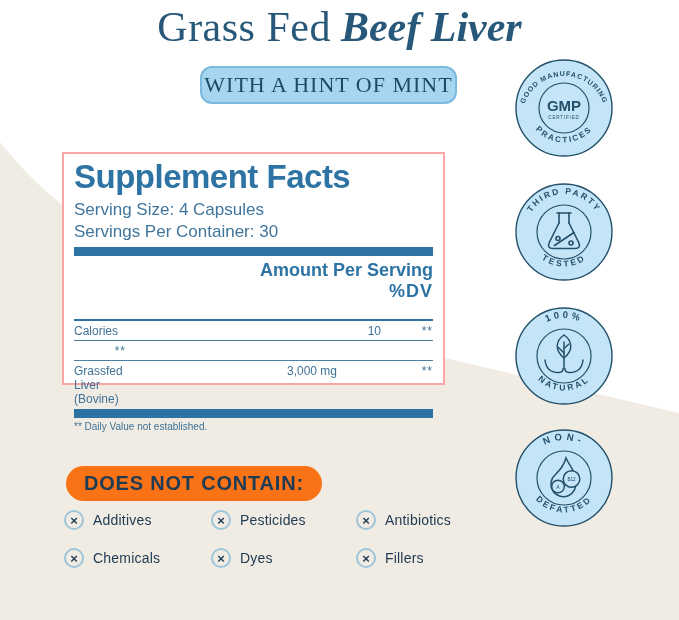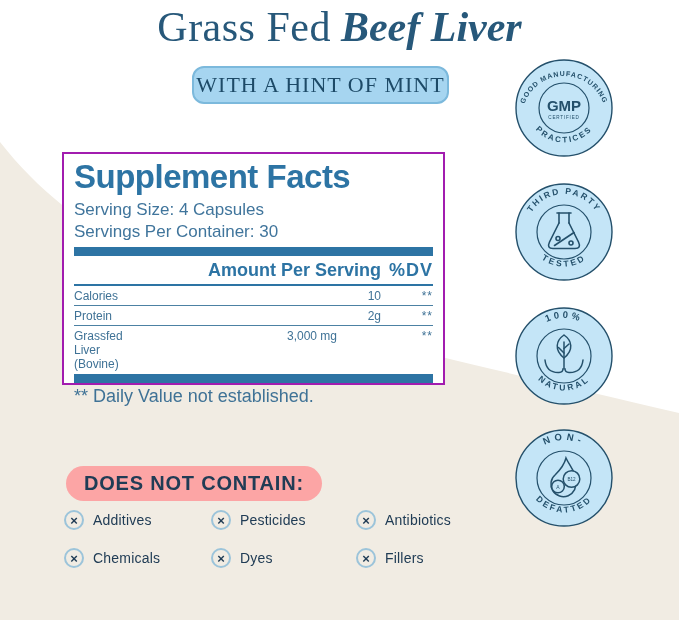--- a/index.html
+++ b/index.html
@@ -3,40 +3,40 @@
 <meta charset="utf-8">
 <style>
   html,body{margin:0;padding:0;background:#fff;}
   #stage{position:relative;width:679px;height:620px;overflow:hidden;background:#ffffff;font-family:"Liberation Sans",sans-serif;}
   
   #creamShape{position:absolute;left:0;top:0;width:679px;height:620px;}
   
   .title{position:absolute;left:0;top:3px;width:679px;text-align:center;font-family:"Liberation Serif",serif;font-size:42px;color:#27587a;letter-spacing:0.5px;}
   .title .bolditalic{font-weight:bold;font-style:italic;margin-left:10px;letter-spacing:0;}
   
-  .flavor-pill{position:absolute;left:192px;top:66px;width:257px;height:38px;box-sizing:border-box;background:#a6d5f0;border:2px solid #7cb9dc;border-radius:12px;text-align:center;line-height:34px;font-family:"Liberation Serif",serif;font-size:22px;color:#1d4a67;letter-spacing:1px;}
+  .flavor-pill{position:absolute;left:200px;top:66px;width:257px;height:38px;box-sizing:border-box;background:#a6d5f0;border:2px solid #7cb9dc;border-radius:12px;text-align:center;line-height:34px;font-family:"Liberation Serif",serif;font-size:22px;color:#1d4a67;letter-spacing:1px;}
   
-  .sf-panel{position:absolute;left:62px;top:152px;width:383px;height:233px;box-sizing:border-box;background:#ffffff;border:2px solid #a21caf;padding:3px 10px 0 10px;}
+  .sf-panel{position:absolute;left:62px;top:152px;width:383px;height:233px;box-sizing:border-box;background:#ffffff;border:2px solid #fca5a5;padding:3px 10px 0 10px;}
   .sf-title{font-size:33px;font-weight:bold;color:#2d74a4;letter-spacing:-0.5px;line-height:1.15;margin:1px 0 3px 0;}
   .sf-serving{font-size:17px;color:#40759c;line-height:1.27;}
   .sf-bar{height:9px;background:#2d74a4;margin:5px 0 2px 0;}
-  .sf-head{display:flex;justify-content:flex-end;align-items:flex-start;border-bottom:2px solid #2d74a4;font-size:18px;font-weight:bold;color:#2d74a4;padding:2px 0 3px 0;}
+  .sf-head{display:flex;justify-content:flex-end;align-items:flex-end;border-bottom:2px solid #2d74a4;font-size:18px;font-weight:bold;color:#2d74a4;padding:2px 0 17px 0;flex-direction:column;}
   .sf-row{display:flex;align-items:baseline;border-bottom:1px solid #4c81a3;font-size:12px;color:#3f7296;padding:3px 0 2px 0;}
   .sf-row.last{border-bottom:none;gap:44px;}
   .sf-name{flex:1;}
   .sf-amt{width:150px;text-align:right;}
   .sf-dv{width:52px;text-align:right;letter-spacing:1px;}
   .sf-bar2{height:9px;background:#2d74a4;margin:1px 0 3px 0;}
-  .sf-foot{font-size:18px;color:#3f7296;}
+  .sf-foot{font-size:10px;color:#3f7296;}
   
   .other-ing{position:absolute;left:62px;top:393px;font-size:15.5px;}
   .other-ing .lbl{font-weight:bold;color:#1d4766;}
   .other-ing .val{color:#40759c;}
   
-  .dnc-heading{position:absolute;left:66px;top:466px;background:#fca5a5;border-radius:19px;height:35px;line-height:35px;padding:0 18px;font-size:20px;font-weight:bold;color:#203c55;letter-spacing:0.8px;}
+  .dnc-heading{position:absolute;left:66px;top:466px;background:#f97316;border-radius:19px;height:35px;line-height:35px;padding:0 18px;font-size:20px;font-weight:bold;color:#203c55;letter-spacing:0.8px;}
   .dnc-item{position:absolute;display:flex;align-items:center;gap:9px;color:#203c55;}
   .dnc-item .xcircle{width:20px;height:20px;box-sizing:border-box;border:2px solid #9cc4da;border-radius:50%;color:#203c55;font-size:13px;font-weight:bold;display:flex;align-items:center;justify-content:center;line-height:1;}
   .dnc-item .dnc-label{font-size:14px;font-weight:400;letter-spacing:0.2px;}
   
   .badge{position:absolute;left:514px;width:100px;height:100px;}
   .badge text,.badge textPath{fill:#24506b;}
   .curved{font-family:"Liberation Sans",sans-serif;font-weight:600;}
 </style>
 </head>
 <body>
@@ -59,22 +59,20 @@
     <div class="sf-head">
       <div>Amount Per Serving</div>
       <div class="sf-dv">%DV</div>
     </div>
     <div class="sf-row">
       <div class="sf-name">Calories</div>
       <div class="sf-amt">10</div>
       <div class="sf-dv">**</div>
     </div>
     <div class="sf-row">
-      <div class="sf-name">Protein</div>
-      <div class="sf-amt">2g</div>
       <div class="sf-dv">**</div>
     </div>
     <div class="sf-row last">
       <div class="sf-name">Grassfed Liver (Bovine)</div>
       <div class="sf-amt">3,000 mg</div>
       <div class="sf-dv">**</div>
     </div>
     <div class="sf-bar2"></div>
     <div class="sf-foot">** Daily Value not established.</div>
   </div>

